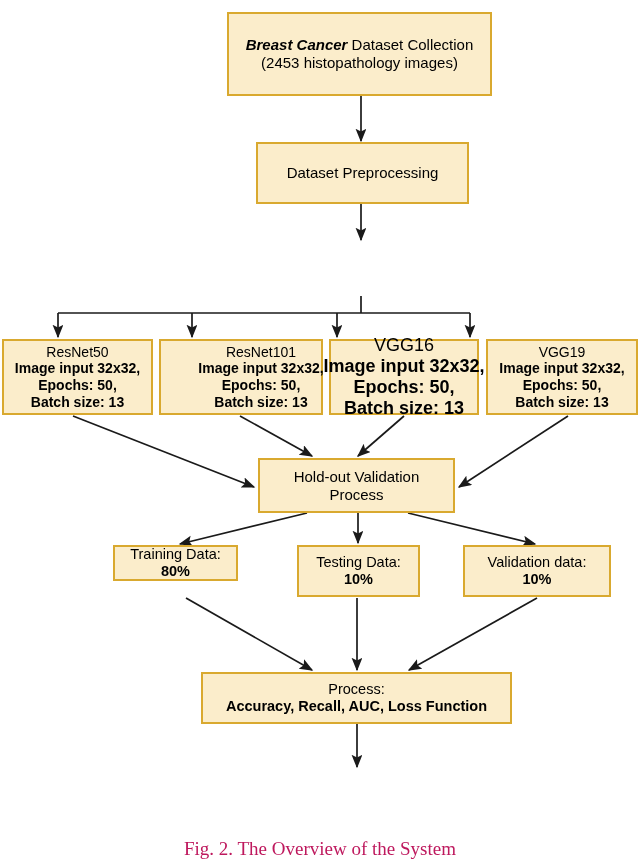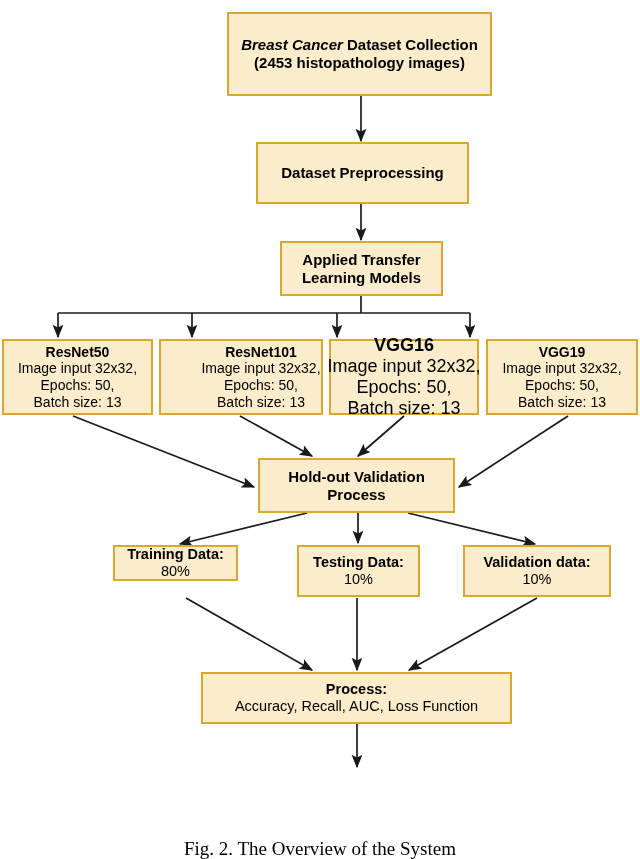--- a/index.html
+++ b/index.html
@@ -36,28 +36,28 @@
     display: flex;
     flex-direction: column;
     align-items: center;
     justify-content: center;
     text-align: center;
     line-height: 1.18;
     font-size: 14.5px;
     color: #000;
   }
   .node .ttl {
-    font-weight: bold;
+    font-weight: normal;
   }
   .node .ttl-em {
     font-weight: bold;
     font-style: italic;
   }
   .node .sub {
-    font-weight: normal;
+    font-weight: bold;
   }
   .node .line {
     display: block;
     white-space: nowrap;
   }
   
   #n-dataset      { left: 227px; top: 12px;  width: 265px; height: 84px;  font-size: 15px; }
   #n-preprocess   { left: 256px; top: 142px; width: 213px; height: 62px;  font-size: 15px; }
   #n-applied      { left: 280px; top: 241px; width: 163px; height: 55px;  font-size: 15px; }
   #n-resnet50     { left: 2px;   top: 339px; width: 151px; height: 76px;  font-size: 14px; }
@@ -72,21 +72,21 @@
   #n-performance  { left: 253px; top: 769px; width: 211px; height: 55px;  font-size: 15px; }
 
   #caption {
     position: absolute;
     left: 0;
     top: 838px;
     width: 640px;
     text-align: center;
     font-family: "Liberation Serif", serif;
     font-size: 19px;
-    color: #000000;
+    color: #be185d;
     white-space: nowrap;
     overflow: hidden;
   }
 </style>
 </head>
 <body>
 
 <div id="canvas">
 
   <svg class="edges" viewBox="0 0 640 859" width="640" height="859" xmlns="http://www.w3.org/2000/svg">
@@ -139,24 +139,20 @@
 
   <div class="node" id="n-dataset">
     <span class="line"><span class="ttl-em">Breast Cancer</span><span class="ttl"> Dataset Collection</span></span>
     <span class="line ttl">(2453 histopathology images)</span>
   </div>
 
   <div class="node" id="n-preprocess">
     <span class="line ttl">Dataset Preprocessing</span>
   </div>
 
-  <div class="node" id="n-applied">
-    <span class="line ttl">Applied Transfer</span>
-    <span class="line ttl">Learning Models</span>
-  </div>
 
   <div class="node" id="n-resnet50">
     <span class="line ttl">ResNet50</span>
     <span class="line sub">Image input 32x32,</span>
     <span class="line sub">Epochs: 50,</span>
     <span class="line sub">Batch size: 13</span>
   </div>
 
   <div class="node" id="n-resnet101">
     <span class="line ttl">ResNet101</span>

